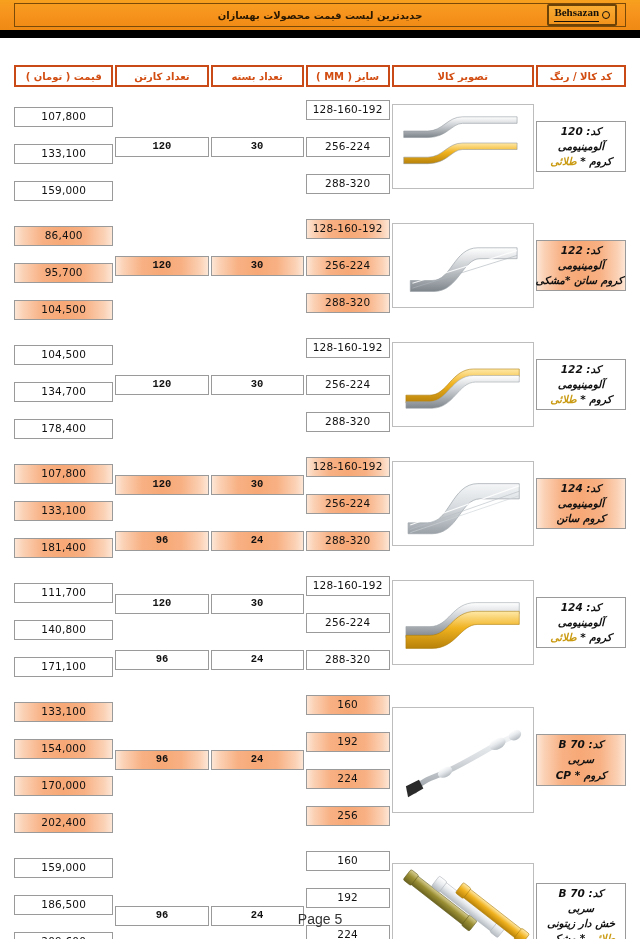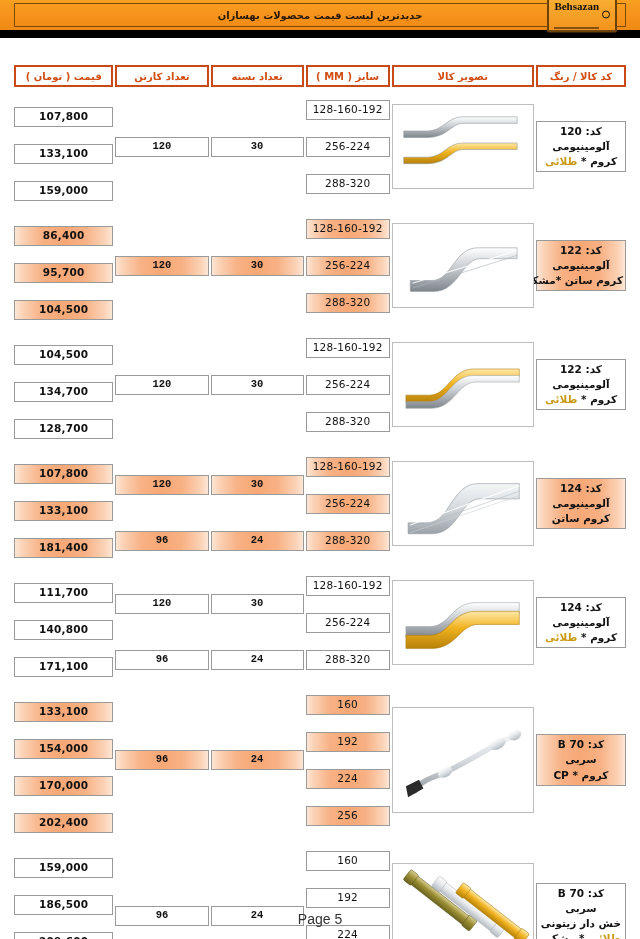--- a/index.html
+++ b/index.html
@@ -56,21 +56,21 @@
     gap: 3px;
     direction: ltr;
   }
   .logo-text {
     font-family: "Liberation Serif", "DejaVu Serif", serif;
     font-size: 11px;
     font-weight: bold;
     color: #15100a;
     line-height: 1;
     border-bottom: 1.5px solid #15100a;
-    padding-bottom: 16px;
+    padding-bottom: 3px;
   }
   .logo-mark {
     width: 8px; height: 8px;
     border: 1.6px solid #15100a;
     border-radius: 50%;
     box-sizing: border-box;
     flex: 0 0 auto;
   }
   .banner-shadow {
     width: 640px;
@@ -143,31 +143,32 @@
        #f7a876 50%, #f8b184 72%, #fbd2b6 92%, #fde6d6 100%);
   }
   .cell.code {
     flex-direction: column;
     justify-content: space-around;
     align-items: center;
     font-size: 10.5px;
     font-weight: bold;
     padding: 3px 2px;
     gap: 2px;
+    font-style: italic;
   }
   .cell.code .ln { display: block; width: 100%; text-align: center; white-space: nowrap;}
   .gold { color: #c99a12; }
   .cell.imgcell {
     border: 1px solid #bdbdbd;
     background: #ffffff;
     padding: 2px;
     position: relative;
     overflow: hidden;
   }
-  .cell.price  { font-weight: bold; letter-spacing: 0.2px; margin-top: 16px; }
+  .cell.price  { font-weight: normal; letter-spacing: 0.2px; margin-top: 16px; }
   .cell.size   { letter-spacing: 0.2px; }
   .cell.qty    { font-weight: bold; font-family: Liberation Mono, monospace; }
 
   td.vcell { padding: 0; vertical-align: middle; }
 
   
   .art { width: 100%; height: 100%; display:block; }
 
   
   .footer {
@@ -443,21 +444,21 @@
           </td>
           <td class="vcell">
     <div class="cell price ">134,700</div>
           </td>
         </tr>
         <tr style="height:26px">
           <td class="vcell">
     <div class="cell size ">288-320</div>
           </td>
           <td class="vcell">
-    <div class="cell price ">128,700</div>
+    <div class="cell price ">178,400</div>
           </td>
         </tr>
         <tr class="gap">
           <td colspan="6"></td>
         </tr>
         <tr style="height:26px">
           <td class="vcell" rowspan="3">
     <div class="cell code hl">
               <span class="ln">کد: 124</span>
                    <span class="ln">آلومینیومی</span>

